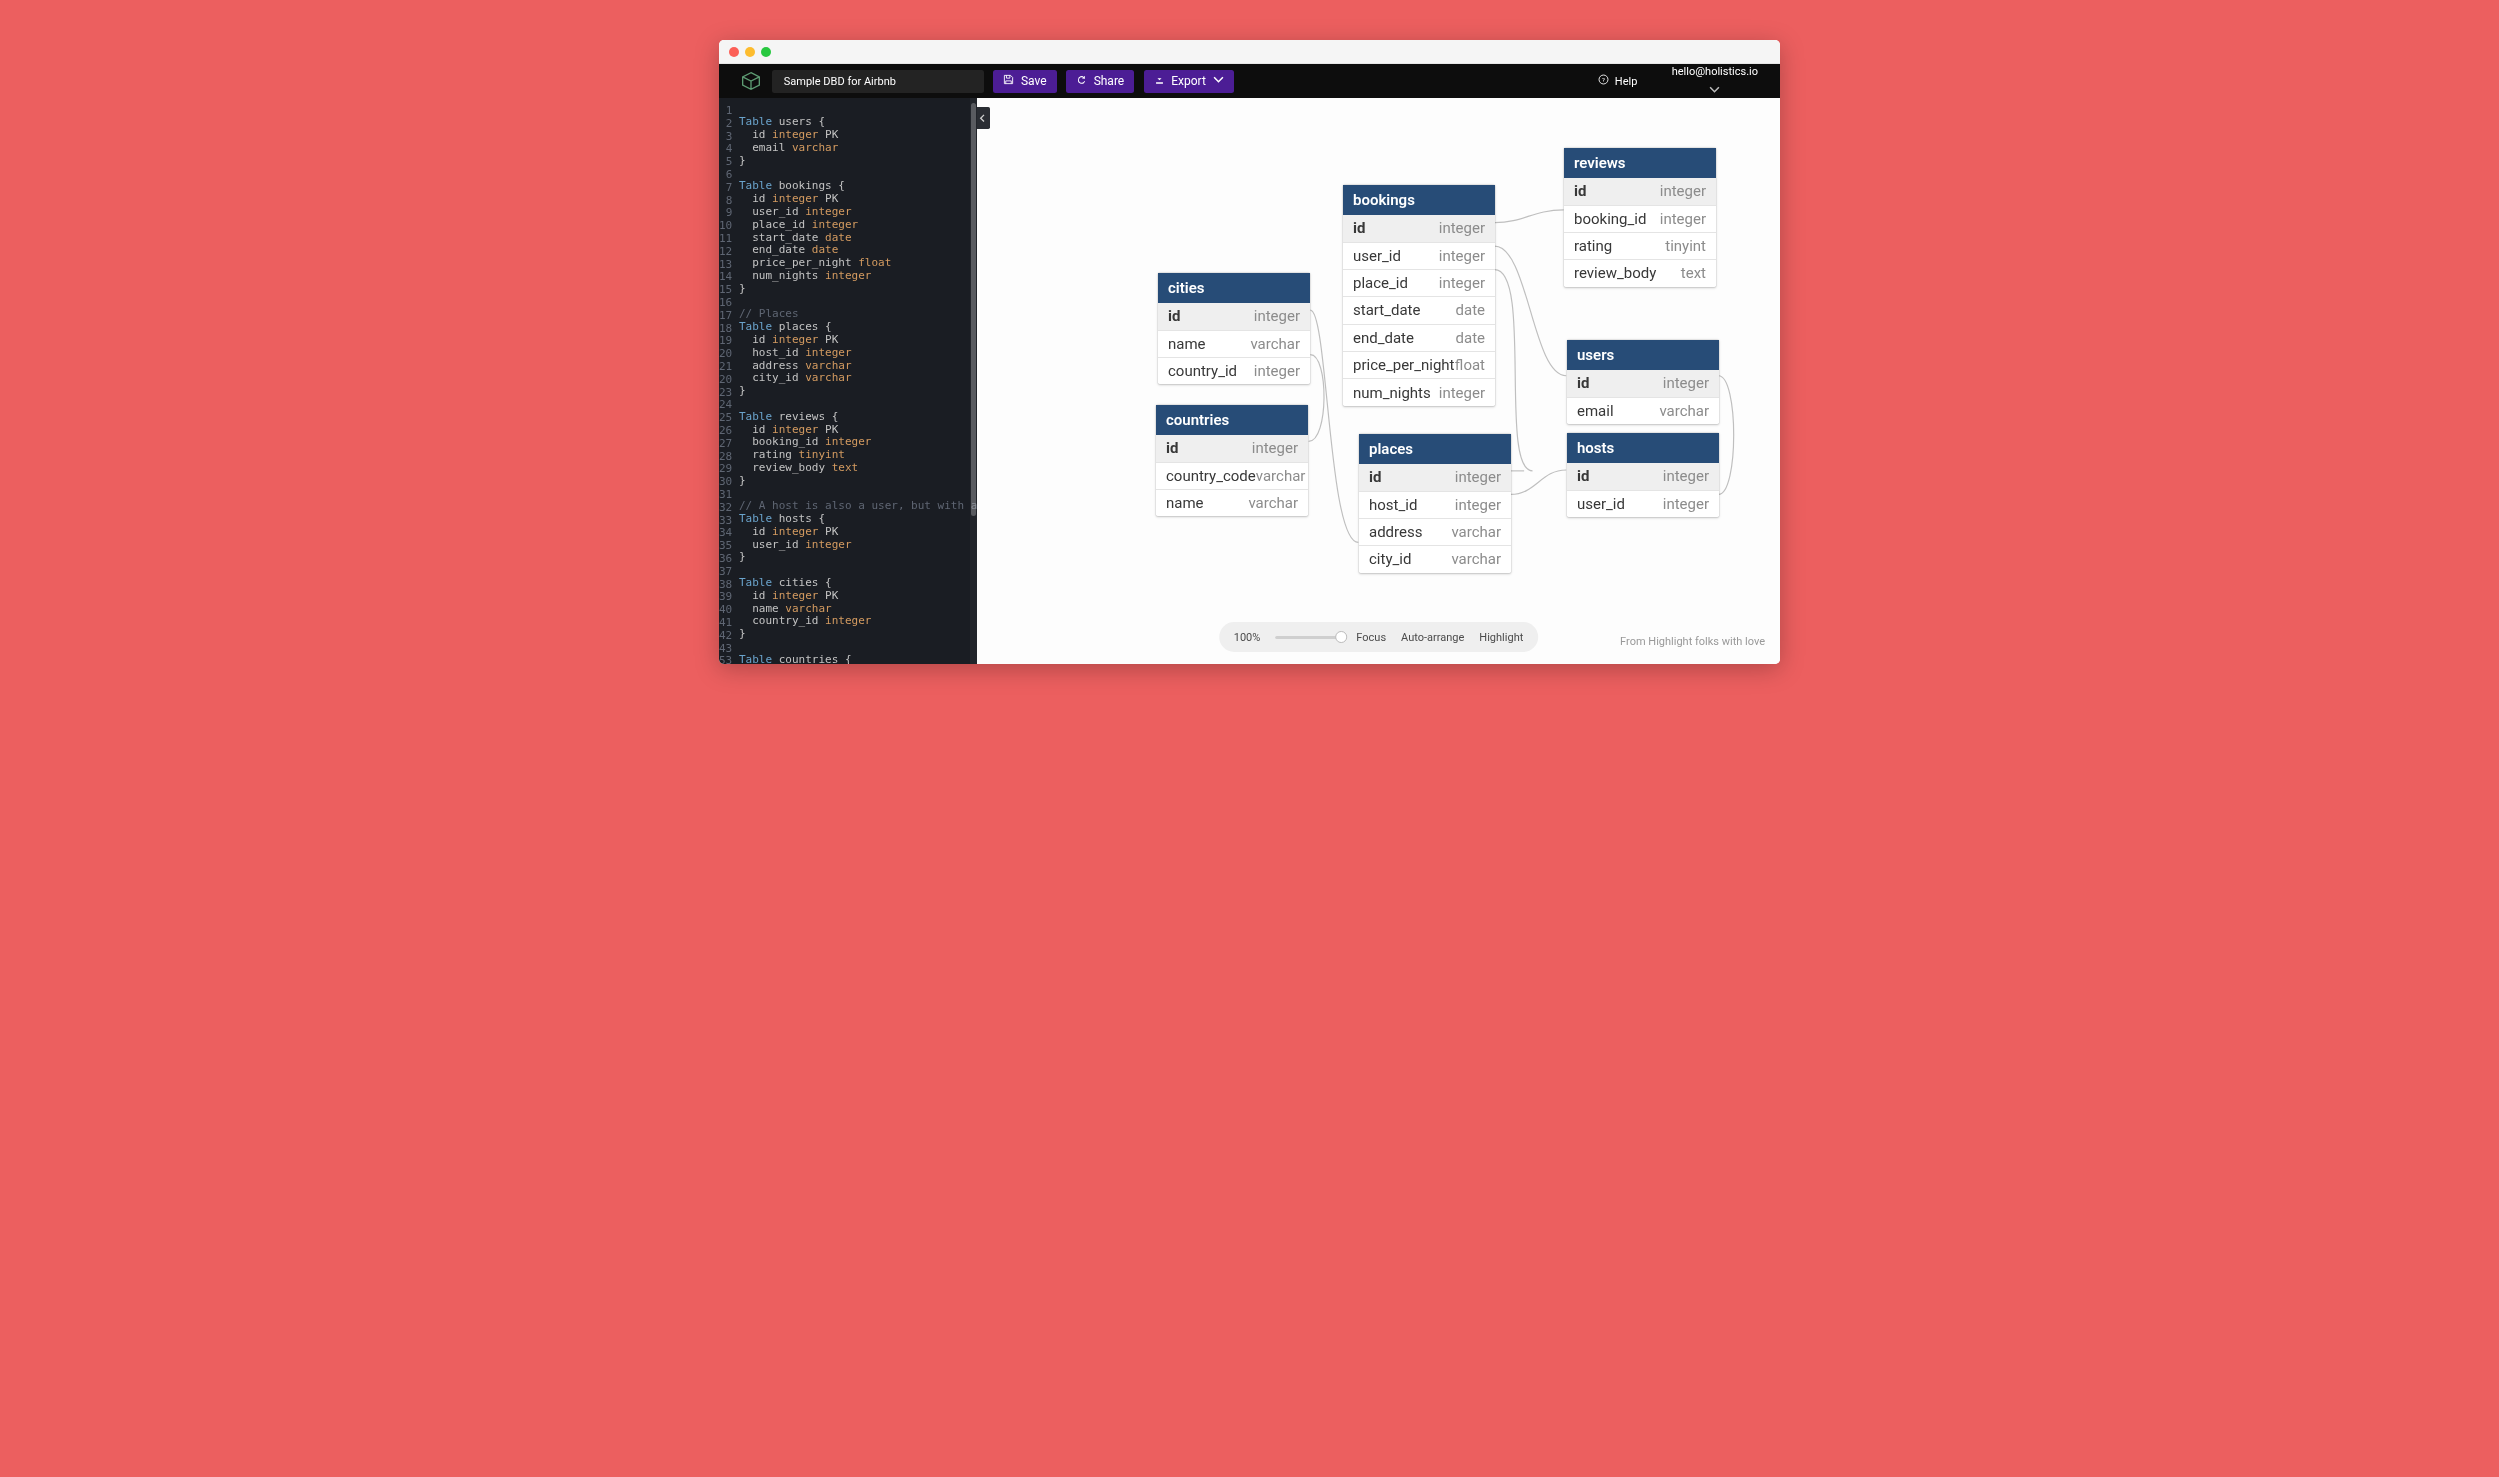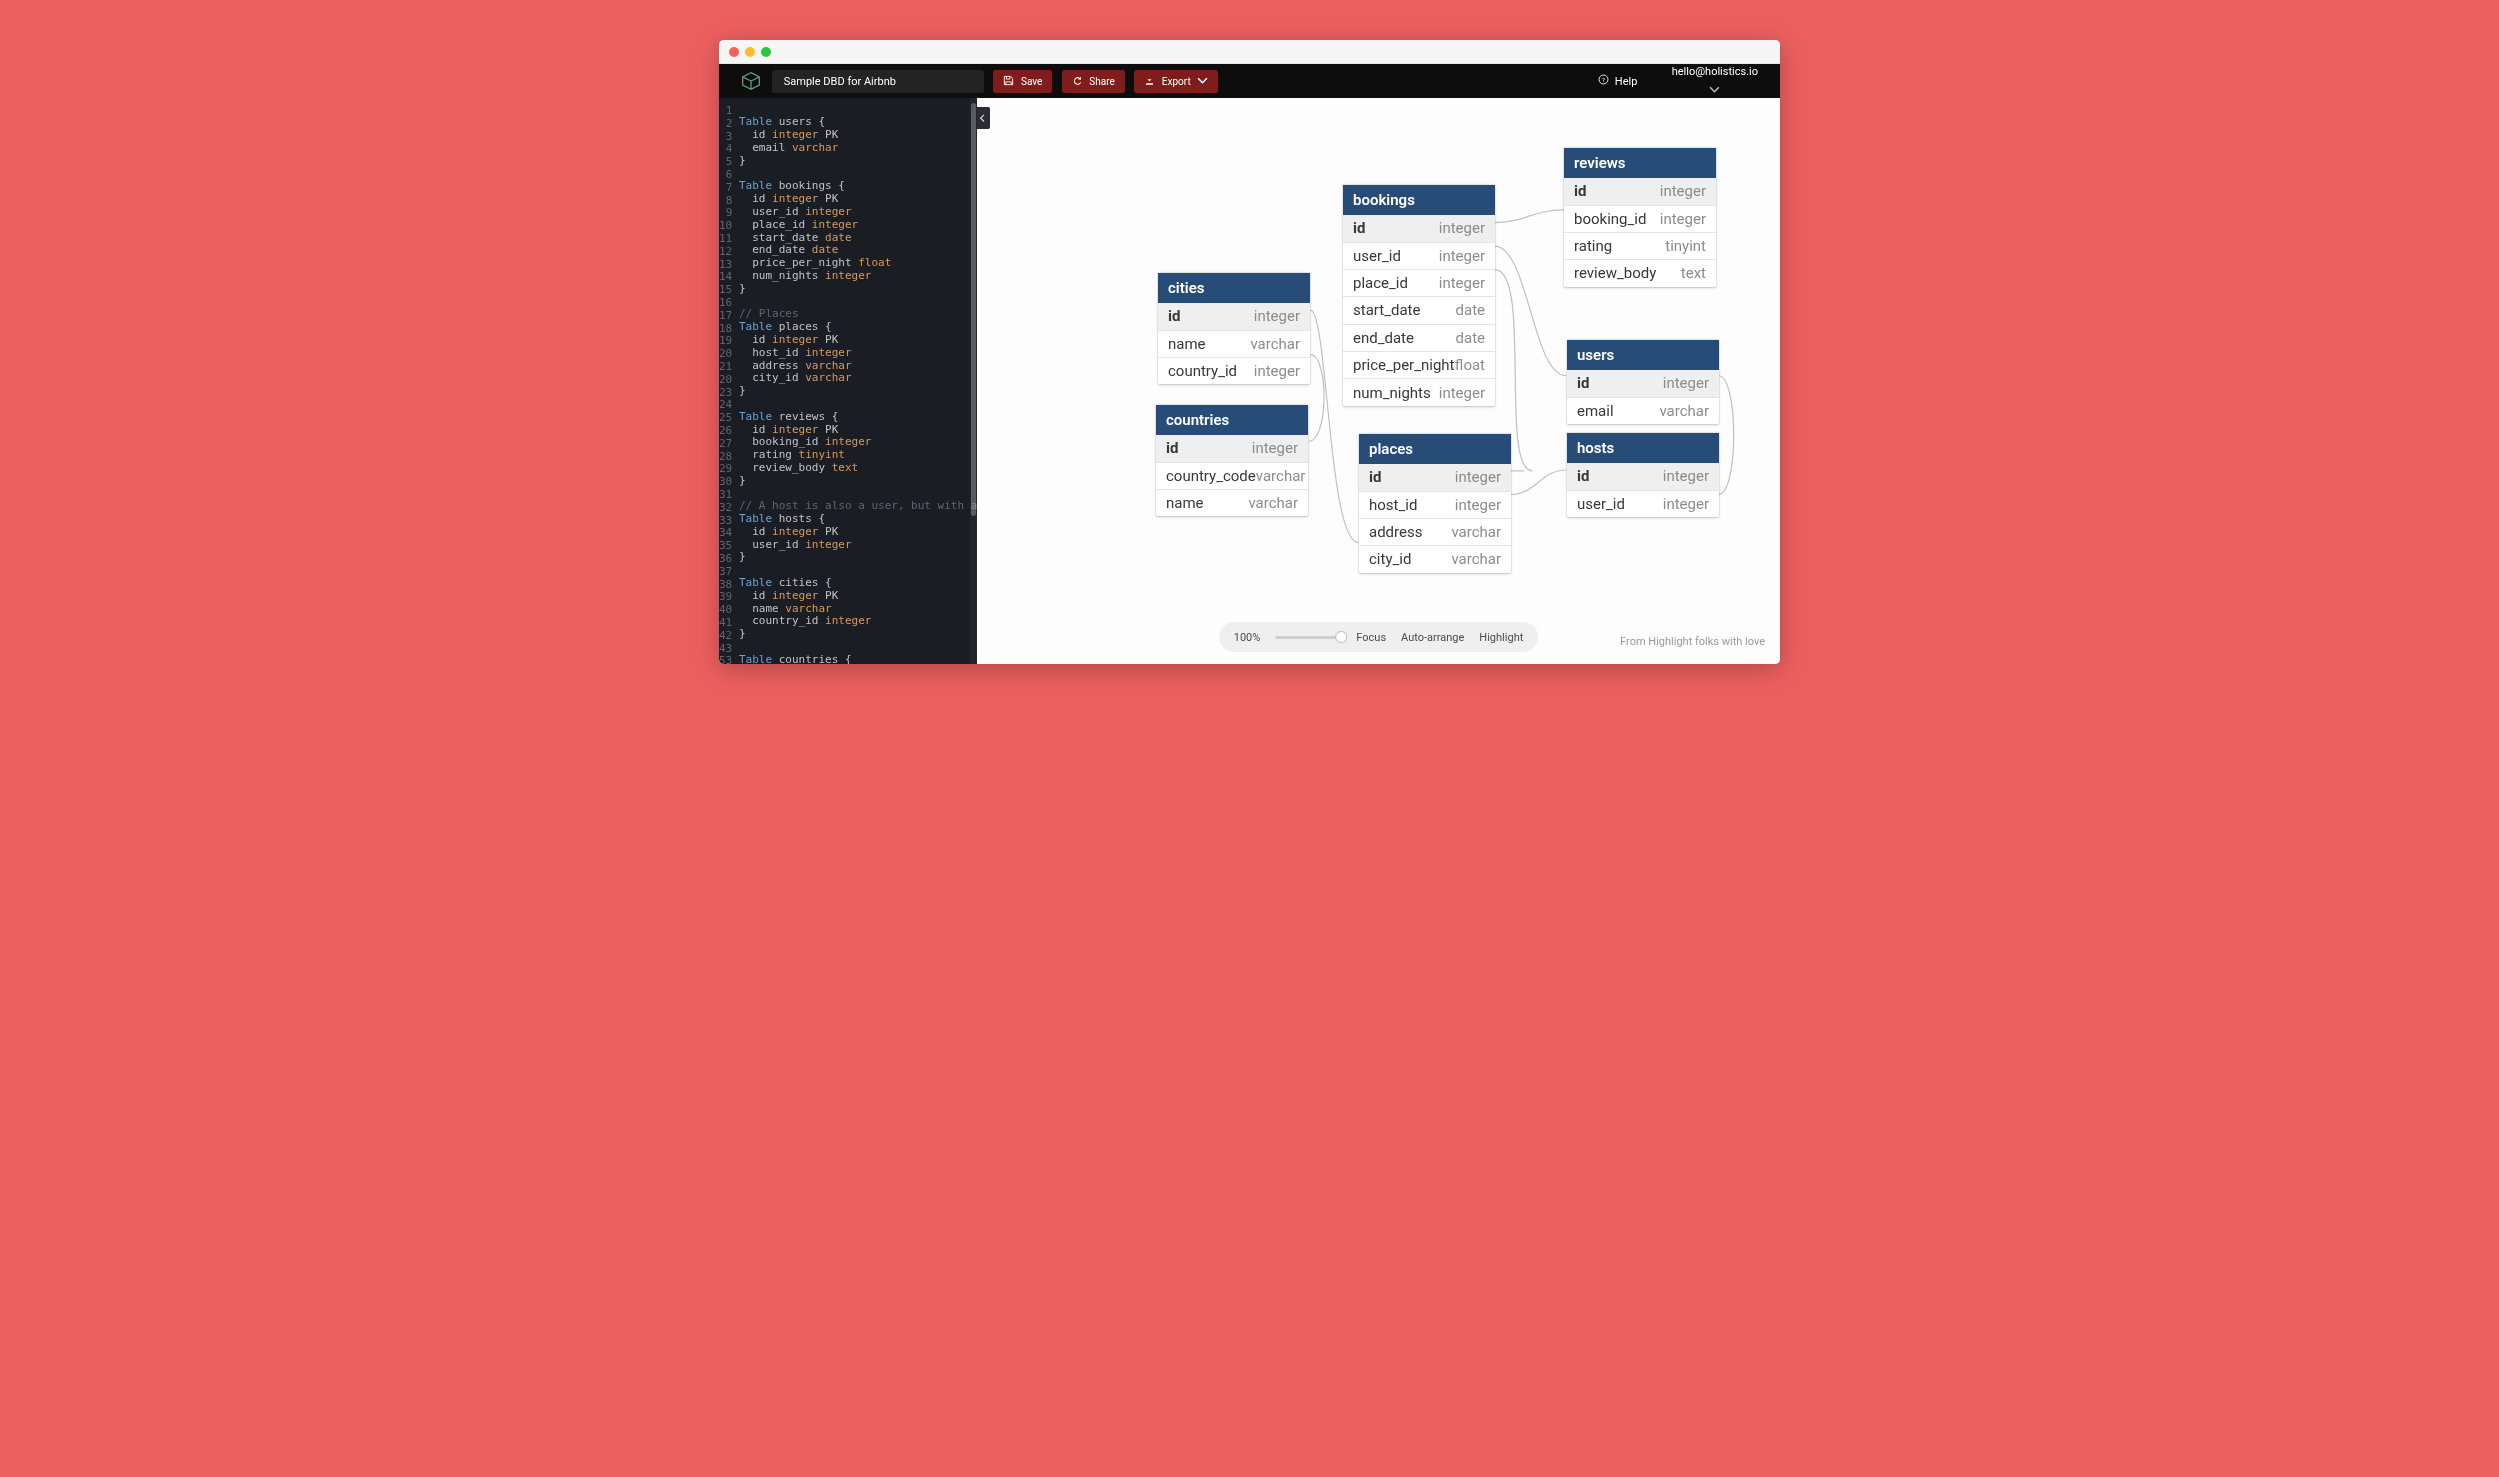--- a/index.html
+++ b/index.html
@@ -48,28 +48,28 @@
     background:#232323;
     border-radius:2.5px;
     height:23.6px;
     width:212px;
     display:flex;
     align-items:center;
     padding:0 8.4px 0 11.8px;
     justify-content:space-between;
   }
   .tbtn {
-    background:#7f1d1d;
+    background:#4c1d95;
     border-radius:2.5px;
     height:23.6px;
     display:flex;
     align-items:center;
     padding:0 10px;
     gap:6.7px;
-    font-size:10px;
+    font-size:12px;
   }
   .tbtn svg, .help-link svg, .user-dd svg { width:11px; height:11px; fill:currentColor; }
   .spacer { flex:1; }
   .help-link, .user-dd { display:flex; align-items:center; gap:5.9px; }
   .user-dd { margin-left:25px;flex-direction:column; }
 
   
   .body-area { flex:1; display:flex; overflow:hidden; }
 
   

